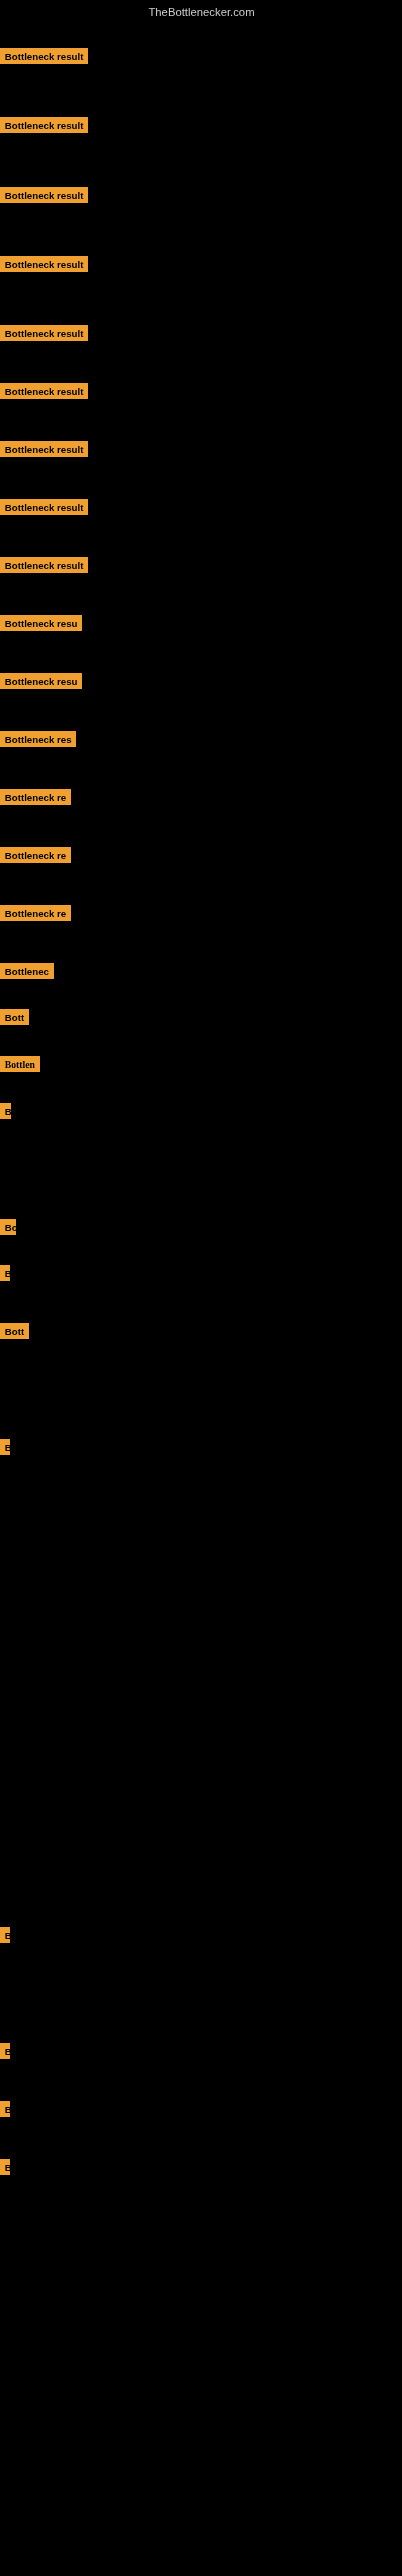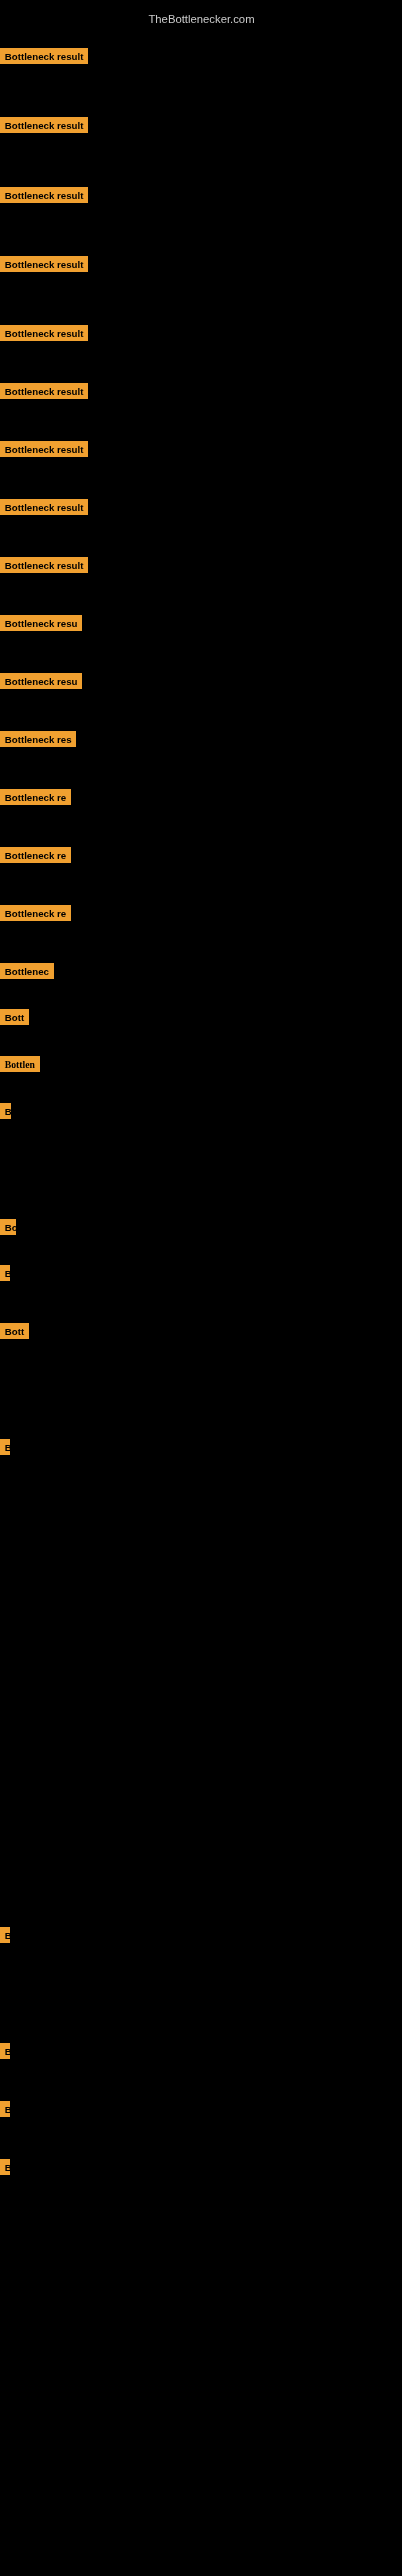--- a/index.html
+++ b/index.html
@@ -13,21 +13,21 @@
       width: 403px;
       min-height: 2576px;
       font-family: Arial, sans-serif;
       position: relative;
     }
 
     .site-title {
       color: #cccccc;
       font-size: 11.3px;
       text-align: center;
-      padding: 13px 0;
+      padding: 6px 0;
       width: 100%;
     }
 
     .bottleneck-badge {
       background-color: #f0a030;
       color: #000000;
       font-size: 9.7px;
       font-weight: bold;
       padding: 2.4px 4.8px;
       display: inline-block;

